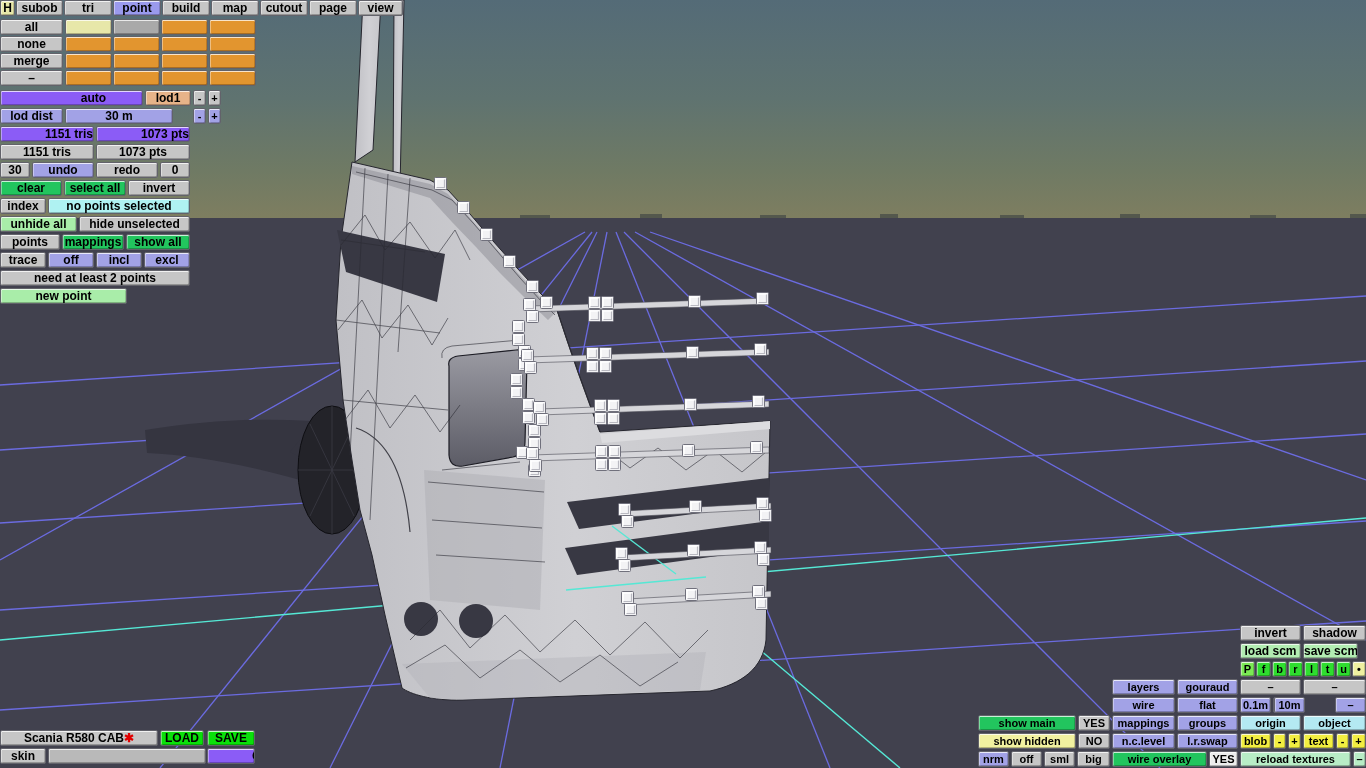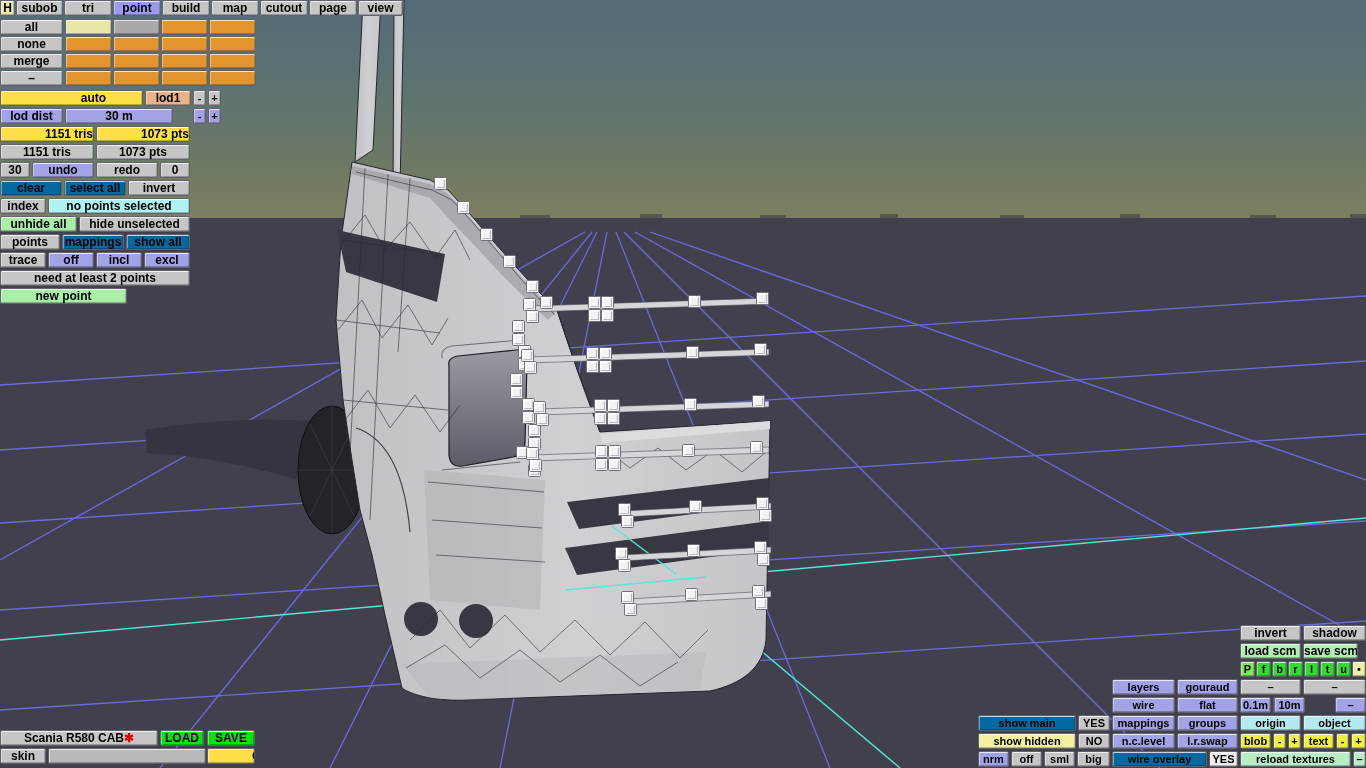--- a/index.html
+++ b/index.html
@@ -19,23 +19,23 @@
     background:#c6c6c6;
   }
   .sm{font-size:11px;}
   .gray{background:#c6c6c6;}
   .gray2{background:#a9a9a9;}
   .purple{background:#a2a2e6;}
   .purple-dk{background:#8d8dd6;}
   .sel{background:#9a9aee;}
   .orange{background:#e2952f;}
   .khaki{background:#e7e7a9;}
-  .paleyellow{background:#fde047;padding-left:44px;}
+  .paleyellow{background:#8b5cf6;padding-left:44px;}
   .paleyellow2{background:#f1f1a0;}
-  .peach{background:#0369a1;}
+  .peach{background:#22c55e;}
   .cyan{background:#aff2f2;}
   .cyanpale{background:#b4e9f2;}
   .green{background:#a9eda9;}
   .greenbr{background:#0ae00a;}
   .greenpl{background:#b2edb2;}
   .greenvb{background:#2fdd2f;}
   .greenp{background:#7be855;}
   .greenmint{background:#b8edc6;}
   .yellow{background:#f2ee41;}
   .yellowdot{background:#eff0a0;}

